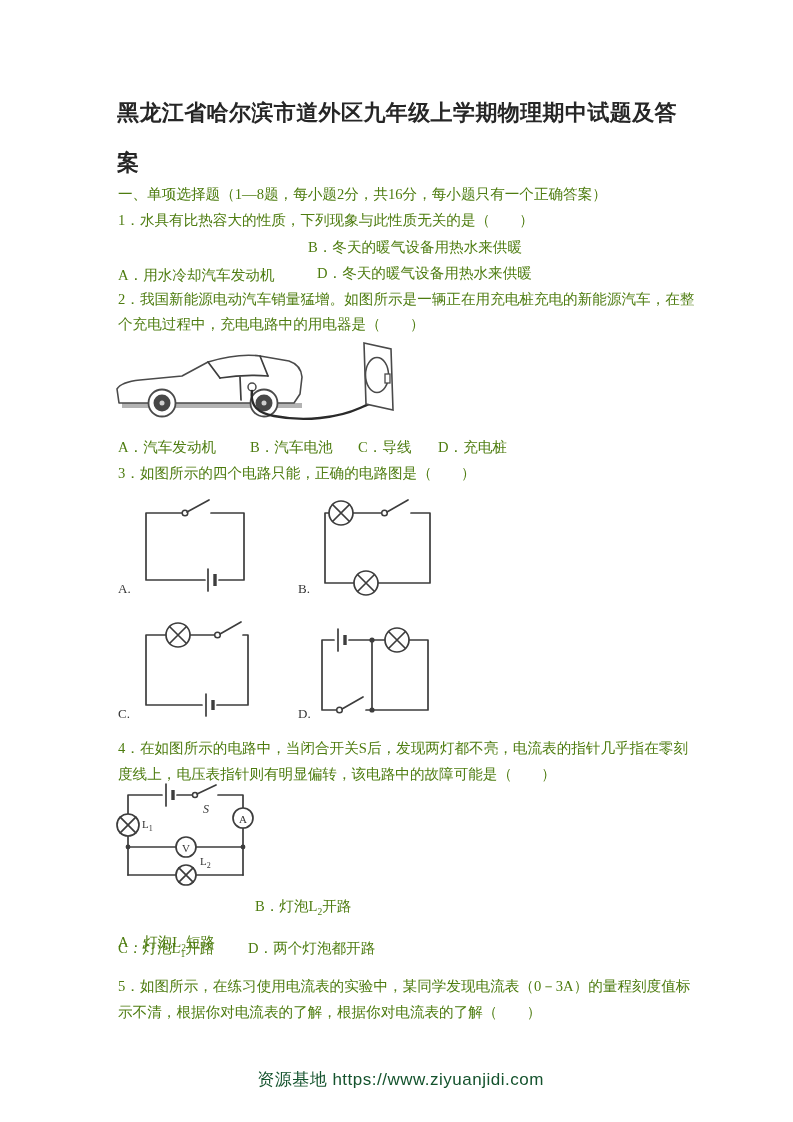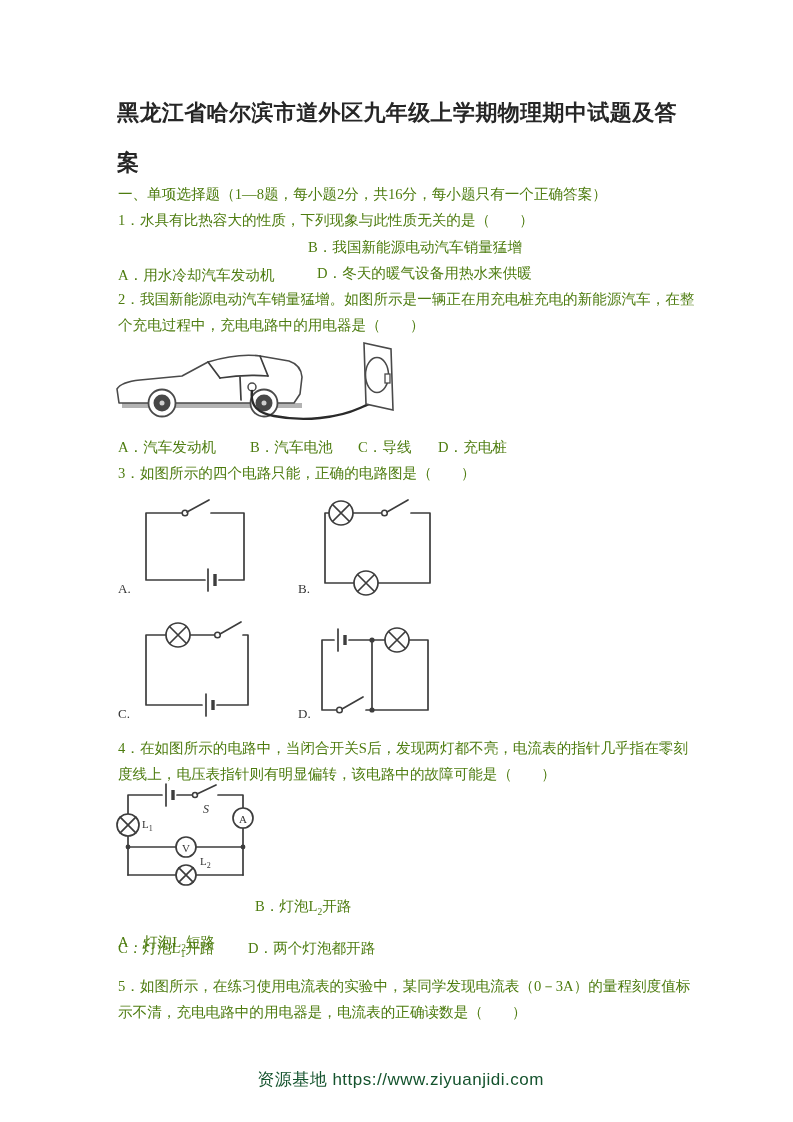--- a/index.html
+++ b/index.html
@@ -27,25 +27,25 @@
 
 <div class="page">
 
   <div class="t title" style="left:117px;top:99px;">黑龙江省哈尔滨市道外区九年级上学期物理期中试题及答</div>
   <div class="t title" style="left:117px;top:149px;">案</div>
 
   <div class="t" style="left:118px;top:185px;">一、单项选择题（1—8题，每小题2分，共16分，每小题只有一个正确答案）</div>
 
   <div class="t" style="left:118px;top:211px;">1．水具有比热容大的性质，下列现象与此性质无关的是（　　）</div>
   <div class="t" style="left:118px;top:238px;margin-top:28px;">A．用水冷却汽车发动机</div>
-  <div class="t" style="left:308px;top:238px;">B．我国新能源电动汽车销量猛增</div>
+  <div class="t" style="left:308px;top:238px;">B．冬天的暖气设备用热水来供暖</div>
   <div class="t" style="left:317px;top:264px;">D．冬天的暖气设备用热水来供暖</div>
 
   <div class="t" style="left:118px;top:290px;">2．我国新能源电动汽车销量猛增。如图所示是一辆正在用充电桩充电的新能源汽车，在整</div>
-  <div class="t" style="left:118px;top:316px;">个充电过程中，充电电路中的用电器是（　　）</div>
+  <div class="t" style="left:118px;top:316px;font-family:Liberation Mono, monospace;">个充电过程中，充电电路中的用电器是（　　）</div>
 
   <svg class="fig" style="left:112px;top:336px;" width="300" height="102" viewBox="0 0 300 102">
     <rect x="10" y="67" width="180" height="5" fill="#b3b3b3" stroke="none"></rect>
     <path class="carline" d="M7,67 L5,53 Q9,46 28,44 L70,40 L96,26 Q126,17 148,20 L177,25 Q189,29 190,41 L188,58 L182,67 Z"></path>
     <path class="w" d="M96,26 L108,42"></path>
     <path class="w" d="M148,20 L156,40"></path>
     <path class="w" d="M108,42 Q132,38 156,40"></path>
     <path class="w" d="M128,41 L129,64"></path>
     <circle cx="50" cy="67" r="13.5" fill="#fff" stroke="#4a4a4a" stroke-width="1.8"></circle>
     <circle cx="50" cy="67" r="8.5" fill="#474747"></circle>
@@ -144,17 +144,17 @@
     <path class="w" d="M63.9,84.9 L78.1,99.1 M78.1,84.9 L63.9,99.1"></path>
     <text class="mtext" x="85" y="82"><tspan>L</tspan><tspan dy="3" font-size="8">2</tspan></text>
   </svg>
 
   <div class="t" style="left:118px;top:897px;margin-top:36px;"><span>A．灯泡L</span><sub>2</sub><span>短路</span></div>
   <div class="t" style="left:255px;top:897px;"><span>B．灯泡L</span><sub>2</sub><span>开路</span></div>
   <div class="t" style="left:118px;top:939px;"><span>C．灯泡L</span><sub>1</sub><span>开路</span></div>
   <div class="t" style="left:248px;top:939px;">D．两个灯泡都开路</div>
 
   <div class="t" style="left:118px;top:977px;">5．如图所示，在练习使用电流表的实验中，某同学发现电流表（0－3A）的量程刻度值标</div>
-  <div class="t" style="left:118px;top:1003px;">示不清，充电电路中的用电器是，电流表的正确读数是（　　）</div>
+  <div class="t" style="left:118px;top:1003px;">示不清，根据你对电流表的了解，根据你对电流表的了解（　　）</div>
 
   <div class="footer">资源基地 https://www.ziyuanjidi.com</div>
 
 </div>
 
 </body></html>

